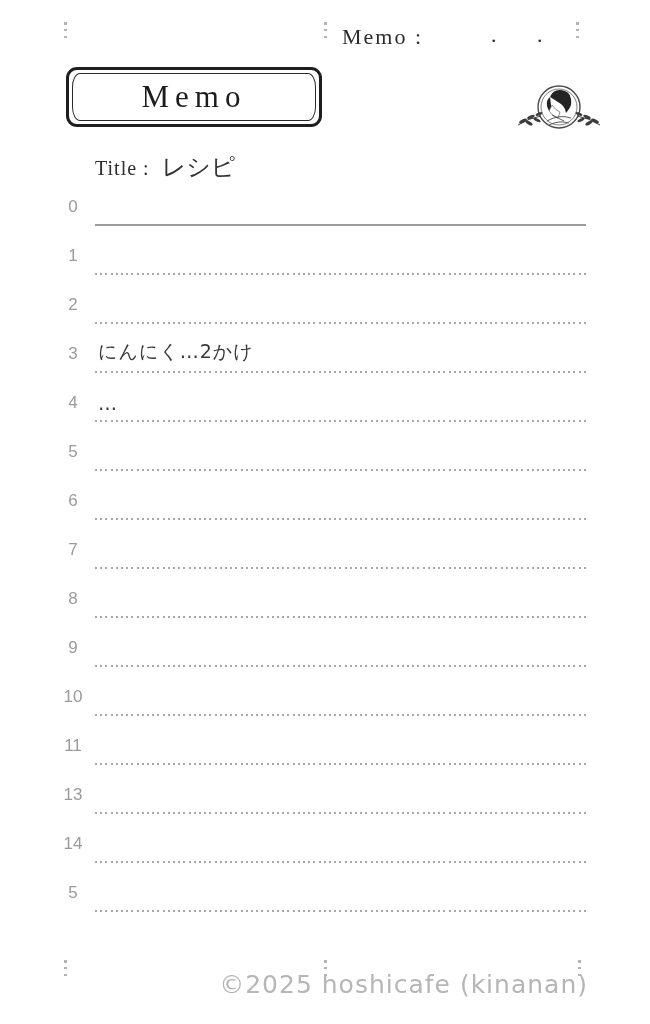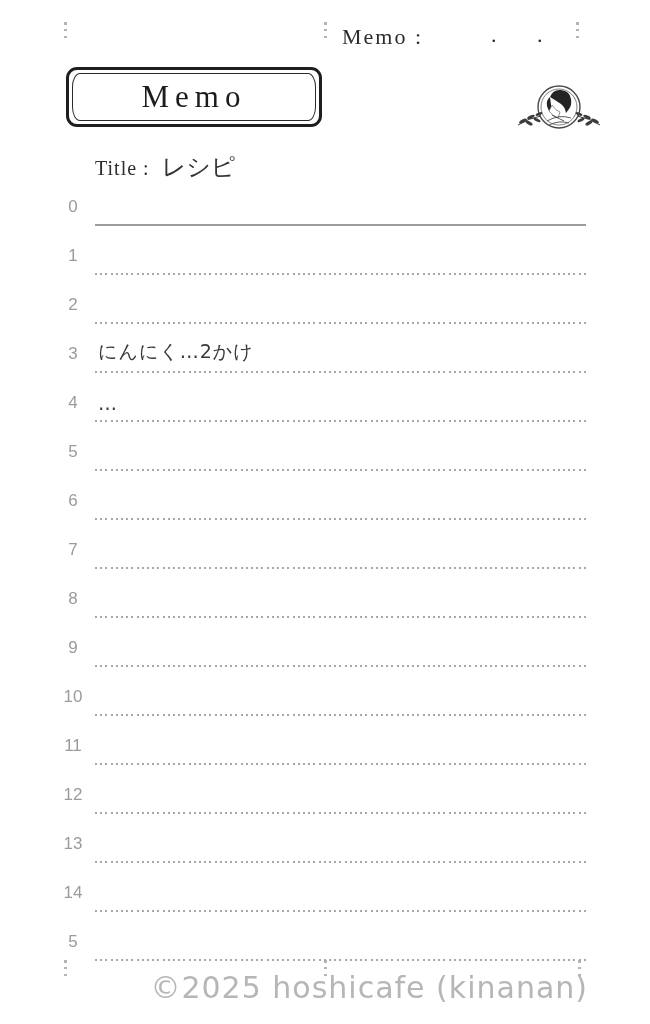--- a/index.html
+++ b/index.html
@@ -76,21 +76,21 @@
     position:absolute;left:37px;right:0;bottom:0;height:2px;
   }
   .row-line.solid{background:#9d9d9d;}
   .row-line.dotted{
     background:repeating-linear-gradient(to right,#a8a8a8 0 2px,transparent 2px 5.2px);
   }
   
   .footer{
     position:absolute;right:62px;top:970px;
     font-family:"DejaVu Sans", sans-serif;
-    font-size:30px;color:#b6b6b6;letter-spacing:1px;
+    font-size:25px;color:#b6b6b6;letter-spacing:1px;
   }
 </style>
 </head>
 <body>
 
 <div class="page">
 
   <div class="regmark" style="left:64px;top:22px;"></div>
   <div class="regmark" style="left:324px;top:22px;"></div>
   <div class="regmark" style="left:576px;top:22px;"></div>
@@ -195,25 +195,20 @@
       <span class="row-num">10</span>
       <span class="row-text"></span>
       <div class="row-line dotted"></div>
     </div>
       <div class="row">
       <span class="row-num">11</span>
       <span class="row-text"></span>
       <div class="row-line dotted"></div>
     </div>
       <div class="row">
-      <span class="row-num">12</span>
-      <span class="row-text"></span>
-      <div class="row-line dotted"></div>
-    </div>
-      <div class="row">
       <span class="row-num">13</span>
       <span class="row-text"></span>
       <div class="row-line dotted"></div>
     </div>
       <div class="row">
       <span class="row-num">14</span>
       <span class="row-text"></span>
       <div class="row-line dotted"></div>
     </div>
       <div class="row">

